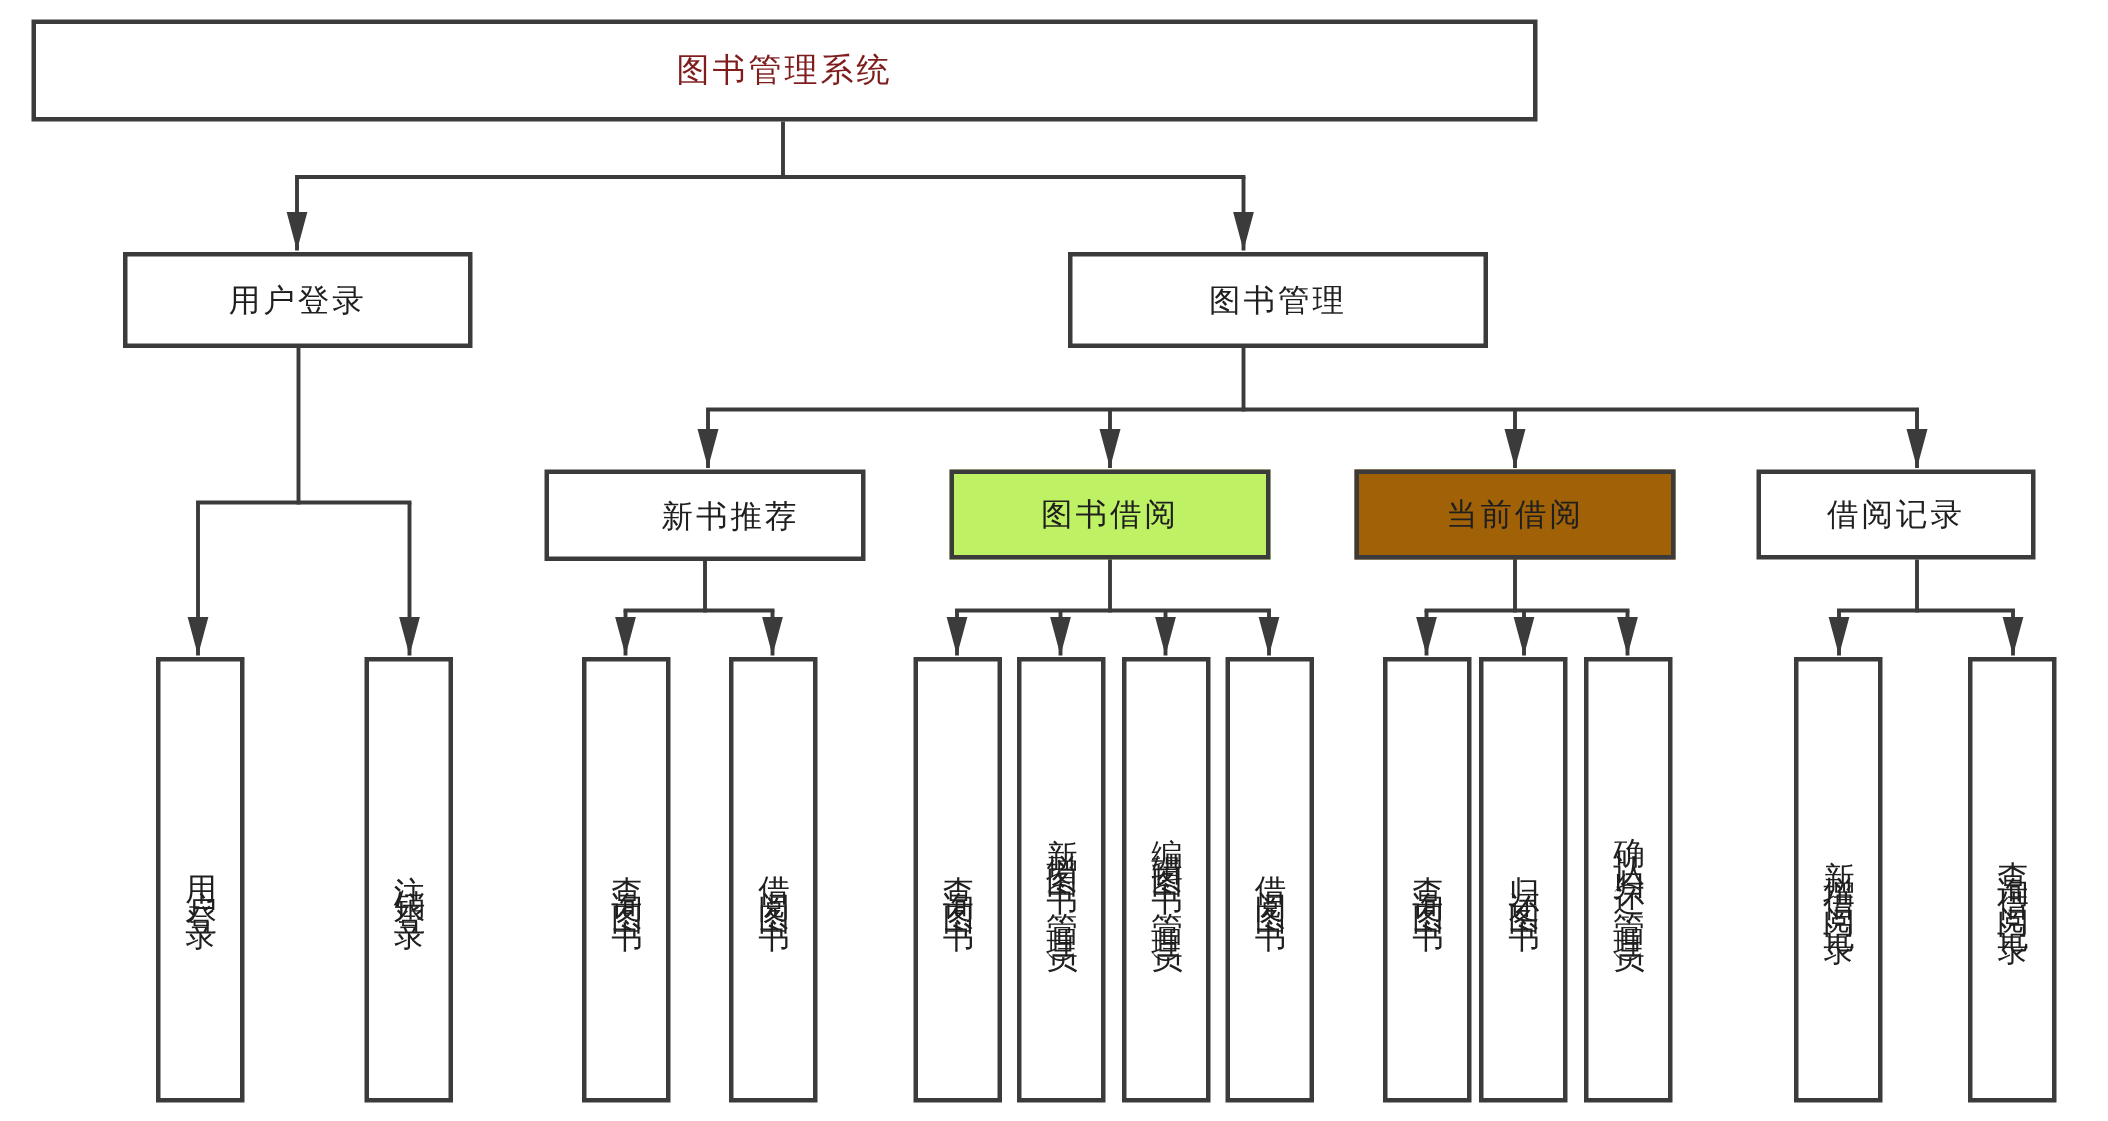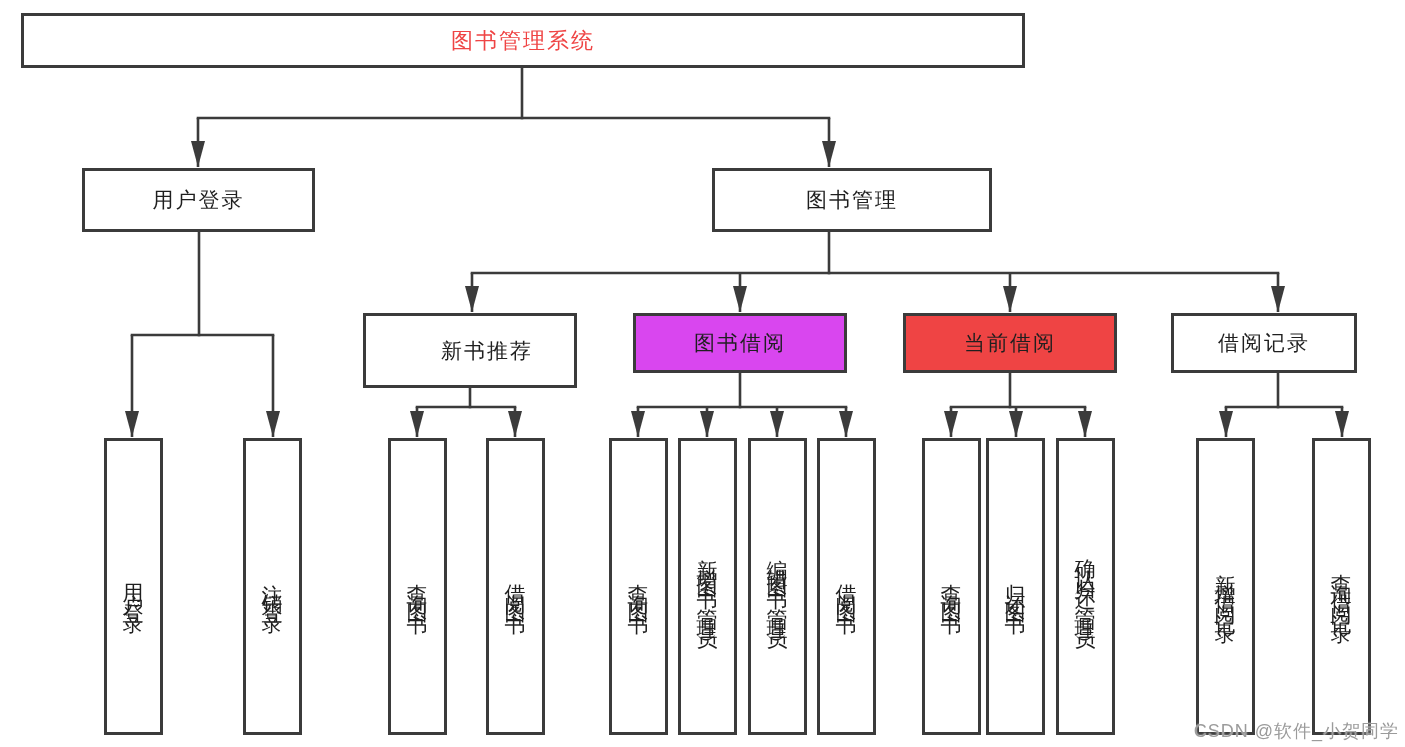--- a/index.html
+++ b/index.html
@@ -71,36 +71,35 @@
         <line x1="846" y1="407" x2="846" y2="437" stroke="#3b3b3b" stroke-linecap="butt" marker-end="url(#arrowhead)"></line>
         <line x1="951" y1="407" x2="951" y2="437" stroke="#3b3b3b" stroke-linecap="butt" marker-end="url(#arrowhead)"></line>
         <line x1="1016" y1="407" x2="1016" y2="437" stroke="#3b3b3b" stroke-linecap="butt" marker-end="url(#arrowhead)"></line>
         <line x1="1085" y1="407" x2="1085" y2="437" stroke="#3b3b3b" stroke-linecap="butt" marker-end="url(#arrowhead)"></line>
         <line x1="1226" y1="407" x2="1226" y2="437" stroke="#3b3b3b" stroke-linecap="butt" marker-end="url(#arrowhead)"></line>
         <line x1="1342" y1="407" x2="1342" y2="437" stroke="#3b3b3b" stroke-linecap="butt" marker-end="url(#arrowhead)"></line>
       </g>
   </svg>
 
   <div id="nodes">
-      <div class="node h root" style="left: 21px; top: 13px; width: 1004px; height: 55px; border-color: rgb(59, 59, 59); background: rgb(255, 255, 255); color: #ef4444;">图书管理系统</div>
+      <div class="node h root" style="left: 21px; top: 13px; width: 1004px; height: 68px; border-color: rgb(59, 59, 59); background: rgb(255, 255, 255); color: #7f1d1d;">图书管理系统</div>
       <div class="node h" style="left: 82px; top: 168px; width: 233px; height: 64px; border-color: rgb(59, 59, 59); background: rgb(255, 255, 255); color: rgb(31, 31, 31);">用户登录</div>
       <div class="node h" style="left: 712px; top: 168px; width: 280px; height: 64px; border-color: rgb(59, 59, 59); background: rgb(255, 255, 255); color: rgb(31, 31, 31);">图书管理</div>
-      <div class="node h" style="left: 363px; top: 313px; width: 214px; height: 75px; border-color: rgb(59, 59, 59); background: rgb(255, 255, 255); color: rgb(31, 31, 31); padding-left: 34px;">新书推荐</div>
-      <div class="node h" style="left: 633px; top: 313px; width: 214px; height: 60px; border-color: rgb(59, 59, 59); background: #d946ef; color: rgb(31, 31, 31);">图书借阅</div>
-      <div class="node h" style="left: 903px; top: 313px; width: 214px; height: 60px; border-color: rgb(59, 59, 59); background: #ef4444; color: rgb(31, 31, 31);">当前借阅</div>
+      <div class="node h" style="left: 363px; top: 313px; width: 214px; height: 61px; border-color: rgb(59, 59, 59); background: rgb(255, 255, 255); color: rgb(31, 31, 31); padding-left: 34px;">新书推荐</div>
+      <div class="node h" style="left: 633px; top: 313px; width: 214px; height: 60px; border-color: rgb(59, 59, 59); background: #bef264; color: rgb(31, 31, 31);">图书借阅</div>
+      <div class="node h" style="left: 903px; top: 313px; width: 214px; height: 60px; border-color: rgb(59, 59, 59); background: #a16207; color: rgb(31, 31, 31);">当前借阅</div>
       <div class="node h" style="left: 1171px; top: 313px; width: 186px; height: 60px; border-color: rgb(59, 59, 59); background: rgb(255, 255, 255); color: rgb(31, 31, 31);">借阅记录</div>
       <div class="node v" style="left: 104px; top: 438px; width: 59px; height: 297px; border-color: rgb(59, 59, 59); background: rgb(255, 255, 255); color: rgb(31, 31, 31);">用户登录</div>
       <div class="node v" style="left: 243px; top: 438px; width: 59px; height: 297px; border-color: rgb(59, 59, 59); background: rgb(255, 255, 255); color: rgb(31, 31, 31);">注销登录</div>
       <div class="node v" style="left: 388px; top: 438px; width: 59px; height: 297px; border-color: rgb(59, 59, 59); background: rgb(255, 255, 255); color: rgb(31, 31, 31);">查询图书</div>
       <div class="node v" style="left: 486px; top: 438px; width: 59px; height: 297px; border-color: rgb(59, 59, 59); background: rgb(255, 255, 255); color: rgb(31, 31, 31);">借阅图书</div>
       <div class="node v" style="left: 609px; top: 438px; width: 59px; height: 297px; border-color: rgb(59, 59, 59); background: rgb(255, 255, 255); color: rgb(31, 31, 31);">查询图书</div>
       <div class="node v" style="left: 678px; top: 438px; width: 59px; height: 297px; border-color: rgb(59, 59, 59); background: rgb(255, 255, 255); color: rgb(31, 31, 31);">新增图书（管理员）</div>
       <div class="node v" style="left: 748px; top: 438px; width: 59px; height: 297px; border-color: rgb(59, 59, 59); background: rgb(255, 255, 255); color: rgb(31, 31, 31);">编辑图书（管理员）</div>
       <div class="node v" style="left: 817px; top: 438px; width: 59px; height: 297px; border-color: rgb(59, 59, 59); background: rgb(255, 255, 255); color: rgb(31, 31, 31);">借阅图书</div>
       <div class="node v" style="left: 922px; top: 438px; width: 59px; height: 297px; border-color: rgb(59, 59, 59); background: rgb(255, 255, 255); color: rgb(31, 31, 31);">查询图书</div>
       <div class="node v" style="left: 986px; top: 438px; width: 59px; height: 297px; border-color: rgb(59, 59, 59); background: rgb(255, 255, 255); color: rgb(31, 31, 31);">归还图书</div>
       <div class="node v" style="left: 1056px; top: 438px; width: 59px; height: 297px; border-color: rgb(59, 59, 59); background: rgb(255, 255, 255); color: rgb(31, 31, 31);">确认归还（管理员）</div>
       <div class="node v" style="left: 1196px; top: 438px; width: 59px; height: 297px; border-color: rgb(59, 59, 59); background: rgb(255, 255, 255); color: rgb(31, 31, 31);">新增借阅记录</div>
       <div class="node v" style="left: 1312px; top: 438px; width: 59px; height: 297px; border-color: rgb(59, 59, 59); background: rgb(255, 255, 255); color: rgb(31, 31, 31);">查询借阅记录</div>
     </div>
 
-  <div id="watermark">CSDN @软件_小贺同学</div>
 </div>
 
 </body></html>

